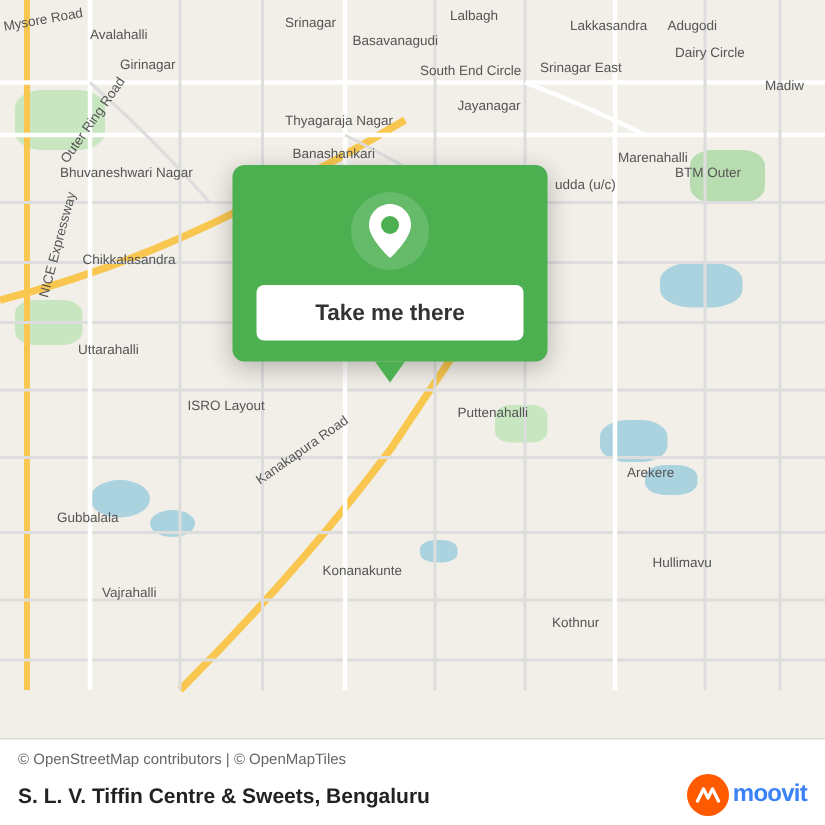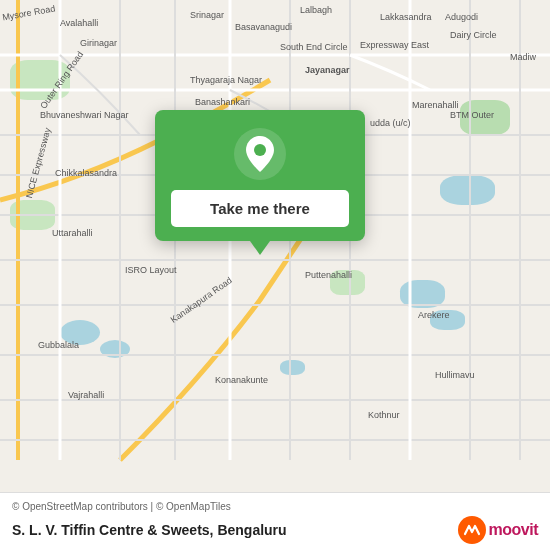--- a/index.html
+++ b/index.html
@@ -130,21 +130,21 @@
     }
 
     #moovit-icon {
       width: 28px;
       height: 28px;
     }
 
     #moovit-text {
       font-size: 16px;
       font-weight: bold;
-      color: #be185d;
+      color: #3b82f6;
       letter-spacing: -0.5px;
     }
 
     
     .map-label {
       position: absolute;
       font-size: 9px;
       color: #555;
       font-family: Arial, sans-serif;
       white-space: nowrap;
@@ -206,25 +206,25 @@
     <div id="labels-container">
         <span class="map-label" style="top: 8px; left: 2px; transform: rotate(-10deg);">Mysore Road</span>
         <span class="map-label" style="top: 18px; left: 60px;">Avalahalli</span>
         <span class="map-label" style="top: 10px; left: 150px; margin-left: 40px;">Srinagar</span>
         <span class="map-label" style="top: 5px; left: 300px;">Lalbagh</span>
         <span class="map-label" style="top: 12px; left: 380px;">Lakkasandra</span>
         <span class="map-label" style="top: 12px; left: 445px;">Adugodi</span>
         <span class="map-label" style="top: 38px; left: 80px;">Girinagar</span>
         <span class="map-label" style="top: 22px; left: 235px;">Basavanagudi</span>
         <span class="map-label" style="top: 42px; left: 280px;">South End Circle</span>
-        <span class="map-label" style="top: 40px; left: 360px;">Expressway East</span>
+        <span class="map-label" style="top: 40px; left: 360px;">Srinagar East</span>
         <span class="map-label" style="top: 30px; left: 450px;">Dairy Circle</span>
         <span class="map-label" style="top: 75px; left: 28px; transform: rotate(-55deg);">Outer Ring Road</span>
         <span class="map-label" style="top: 75px; left: 190px;">Thyagaraja Nagar</span>
-        <span class="map-label" style="top: 65px; left: 305px; font-weight: bold;">Jayanagar</span>
+        <span class="map-label" style="top: 65px; left: 305px;">Jayanagar</span>
         <span class="map-label" style="top: 52px; left: 510px;">Madiw</span>
         <span class="map-label" style="top: 158px; left: 2px; transform: rotate(-75deg);">NICE Expressway</span>
         <span class="map-label" style="top: 110px; left: 40px;">Bhuvaneshwari Nagar</span>
         <span class="map-label" style="top: 97px; left: 195px;">Banashankari</span>
         <span class="map-label" style="top: 100px; left: 380px; padding-left: 32px;">Marenahalli</span>
         <span class="map-label" style="top: 118px; left: 370px;">udda (u/c)</span>
         <span class="map-label" style="top: 110px; left: 450px;">BTM Outer</span>
         <span class="map-label" style="top: 168px; left: 55px;">Chikkalasandra</span>
         <span class="map-label" style="top: 160px; left: 335px;">agar</span>
         <span class="map-label" style="top: 228px; left: 52px;">Uttarahalli</span>

